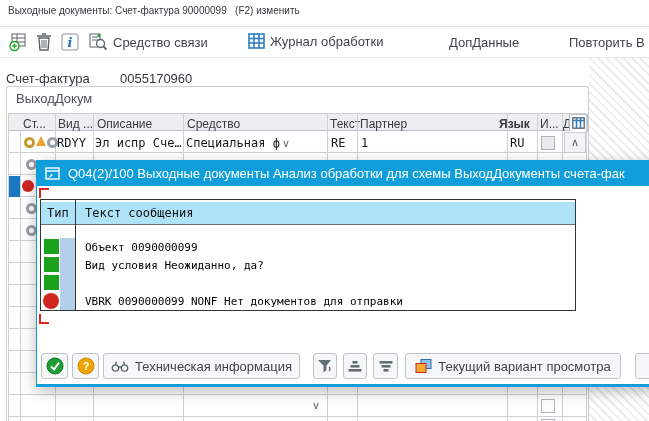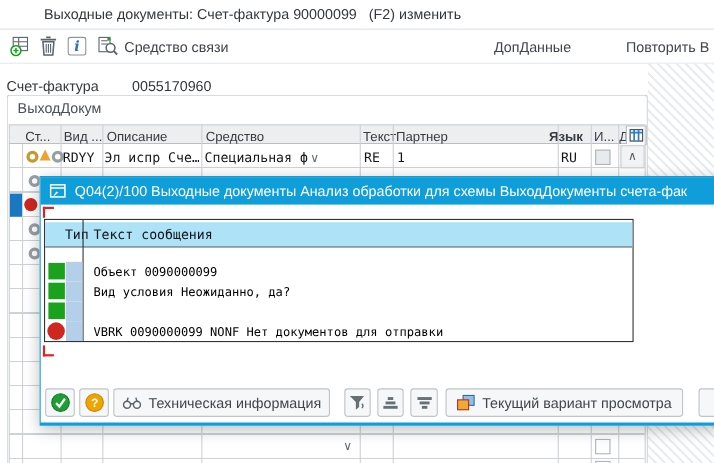--- a/index.html
+++ b/index.html
@@ -2,21 +2,21 @@
 <html style="--c-blue: #0f9ed9; --c-lightblue: #aee3f7; --c-green: #1aa21c; --c-red: #d02620; --c-selcell: #b4cfe9; --c-rowblue: #1a78c2; --c-orange: #eda12f; --c-ringyellow: #c49a2e; --c-ringgray: #989fa5; --c-grid: #cdd2d6; --c-hatch: #e9edf0;"><head>
 <meta charset="utf-8">
 <style>
   html,body{margin:0;padding:0;background:#fff;}
   .screen{position:relative;width:649px;height:421px;background:#fff;overflow:hidden;
           font-family:"Liberation Sans",sans-serif;color:#33383d;}
   .abs{position:absolute;}
   .mono{font-family:"DejaVu Sans Mono",monospace;}
   .hline{position:absolute;height:1px;background:#dde0e3;}
   .vline{position:absolute;width:1px;background:var(--c-grid,#cdd2d6);}
-  .win-title{font-size:13px;white-space:pre;margin-left:32px;}
+  .win-title{font-size:10px;white-space:pre;}
   .tb-label{font-size:13px;color:#3f454b;white-space:nowrap;}
   .tb-btn{display:flex;align-items:center;gap:5px;cursor:default;}
   .fld-label{font-size:13px;color:#33383d;}
   .groupbox{border:1px solid #cbd0d4;border-bottom:none;border-radius:3px 3px 0 0;}
   .gb-title{font-size:13px;color:#4a5158;}
   .hatch{background:repeating-linear-gradient(45deg,#ffffff 0 4px,var(--c-hatch,#eceff1) 4px 6px);}
   .thead{background:#eceef0;border-top:1px solid #cbd0d4;border-bottom:1px solid #b9bfc5;}
   .th{position:absolute;top:3px;font-size:12px;color:#363b41;white-space:nowrap;}
   .selstrip{background:#e9ecee;}
   .rowband{background:repeating-linear-gradient(to bottom,#ffffff 0 21px,var(--c-grid,#cdd2d6) 21px 22px);}
@@ -102,20 +102,32 @@
           <rect x="2" y="2" width="10" height="13" fill="#fff" stroke="#5a646c"></rect>
           <line x1="4" y1="5" x2="10" y2="5" stroke="#5a646c"></line>
           <line x1="4" y1="8" x2="10" y2="8" stroke="#5a646c"></line>
           <circle cx="12.5" cy="11.5" r="4" fill="#fff" stroke="#5a646c" stroke-width="1.4"></circle>
           <line x1="15.5" y1="14.5" x2="18.5" y2="17.5" stroke="#5a646c" stroke-width="1.8"></line>
           <circle cx="11" cy="3.5" r="1.5" fill="#1aa21c"></circle>
         </svg>
     </span>
     <span class="tb-label">Средство связи</span>
   </div>
+  <div class="abs tb-btn" style="left:248px;top:33px;">
+    <span>
+      <svg width="17" height="16" viewBox="0 0 17 16">
+          <rect x="1" y="1" width="15" height="14" fill="#fff" stroke="#2f7fc1" stroke-width="1.6"></rect>
+          <line x1="6" y1="1" x2="6" y2="15" stroke="#2f7fc1" stroke-width="1.6"></line>
+          <line x1="11" y1="1" x2="11" y2="15" stroke="#2f7fc1" stroke-width="1.6"></line>
+          <line x1="1" y1="5.5" x2="16" y2="5.5" stroke="#2f7fc1" stroke-width="1.6"></line>
+          <line x1="1" y1="10" x2="16" y2="10" stroke="#2f7fc1" stroke-width="1.6"></line>
+        </svg>
+    </span>
+    <span class="tb-label">Журнал обработки</span>
+  </div>
   <div class="abs tb-btn" style="left:449px;top:35px;">
     <span class="tb-label">ДопДанные</span>
   </div>
   <div class="abs tb-btn" style="left:569px;top:35px;align-items:center;">
     <span class="tb-label">Повторить В</span>
   </div>
   <div class="hline" style="left:0;top:57px;width:649px;background:#e5e8ea;"></div>
 
   <div class="abs fld-label" style="left:6px;top:71px;">Счет-фактура</div>
   <div class="abs fld-label" style="left:120px;top:71px;">0055170960</div>
@@ -196,21 +208,21 @@
           </svg>
       </span>
       <span>Q04(2)/100 Выходные документы Анализ обработки для схемы ВыходДокументы счета-фак</span>
     </div>
 
     <div class="bracket tl" style="left:2px;top:27px;"></div>
     <div class="bracket bl" style="left:2px;top:153px;"></div>
 
     <div class="msgtable">
       <div class="msg-head">
-        <span class="mono" style="left:18px;">Тип</span>
+        <span class="mono" style="left:6px;">Тип</span>
         <span class="mono" style="left:44px;">Текст сообщения</span>
       </div>
       <div class="msg-colsep"></div>
 
       <div class="greensq" style="left:3px;top:39px;width:15px;height:15px;"></div>
       <div class="bluecell" style="left:19px;top:38px;width:15px;height:18px;"></div>
       <span class="msg-text mono" style="top:41px;">Объект 0090000099</span>
 
       <div class="greensq" style="left:3px;top:57px;width:15px;height:15px;"></div>
       <div class="bluecell" style="left:19px;top:56px;width:15px;height:18px;"></div>

